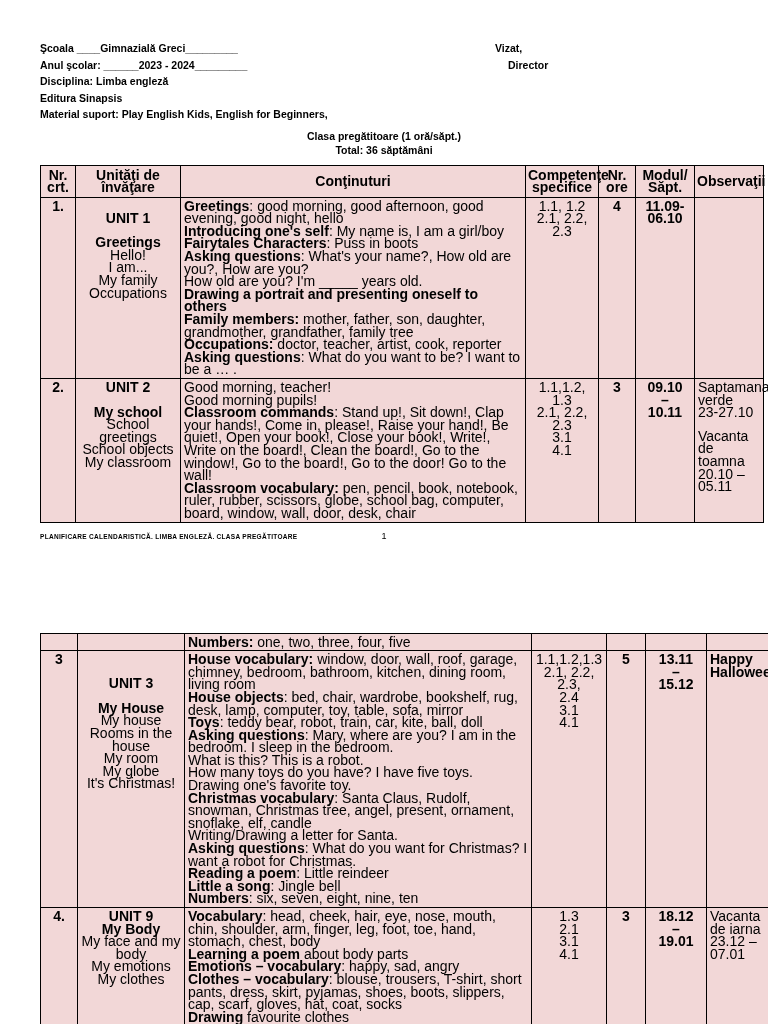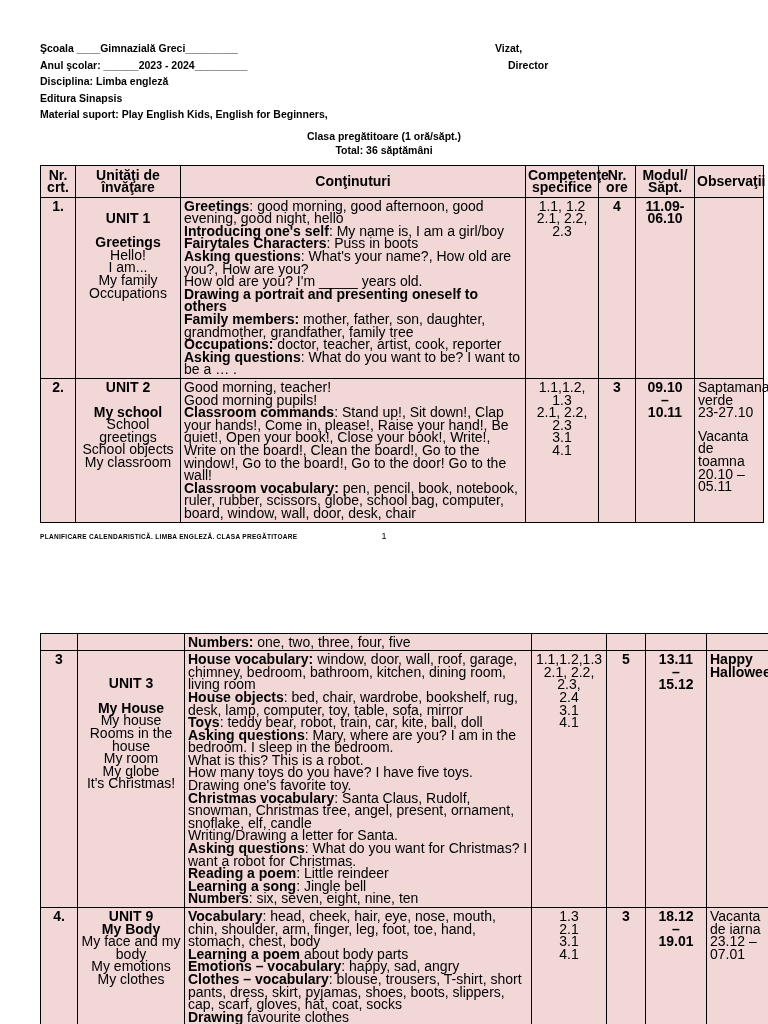--- a/index.html
+++ b/index.html
@@ -271,21 +271,21 @@
           <p class="cont-line"><span class="b">House objects</span><span>: bed, chair, wardrobe, bookshelf, rug, desk, lamp, computer, toy, table, sofa, mirror</span></p>
           <p class="cont-line"><span class="b">Toys</span><span>: teddy bear, robot, train, car, kite, ball, doll</span></p>
           <p class="cont-line"><span class="b">Asking questions</span><span>: Mary, where are you? I am in the bedroom. I sleep in the bedroom.</span></p>
           <p class="cont-line"><span class="b"></span><span>What is this? This is a robot.</span></p>
           <p class="cont-line"><span class="b"></span><span>How many toys do you have? I have five toys.</span></p>
           <p class="cont-line"><span class="b"></span><span>Drawing one's favorite toy.</span></p>
           <p class="cont-line"><span class="b">Christmas vocabulary</span><span>: Santa Claus, Rudolf, snowman, Christmas tree, angel, present, ornament, snoflake, elf, candle</span></p>
           <p class="cont-line"><span class="b"></span><span>Writing/Drawing a letter for Santa.</span></p>
           <p class="cont-line"><span class="b">Asking questions</span><span>: What do you want for Christmas? I want a robot for Christmas.</span></p>
           <p class="cont-line"><span class="b">Reading a poem</span><span>: Little reindeer</span></p>
-          <p class="cont-line"><span class="b">Learning a song</span><span>: Jingle bell</span></p>
+          <p class="cont-line"><span class="b">Little a song</span><span>: Jingle bell</span></p>
           <p class="cont-line"><span class="b">Numbers</span><span>: six, seven, eight, nine, ten</span></p>
         </td>
         <td class="c-comp">
           <div>1.1,1.2,1.3</div>
           <div>2.1, 2.2, 2.3,</div>
           <div>2.4</div>
           <div>3.1</div>
           <div>4.1</div>
         </td>
         <td class="c-ore">5</td>

